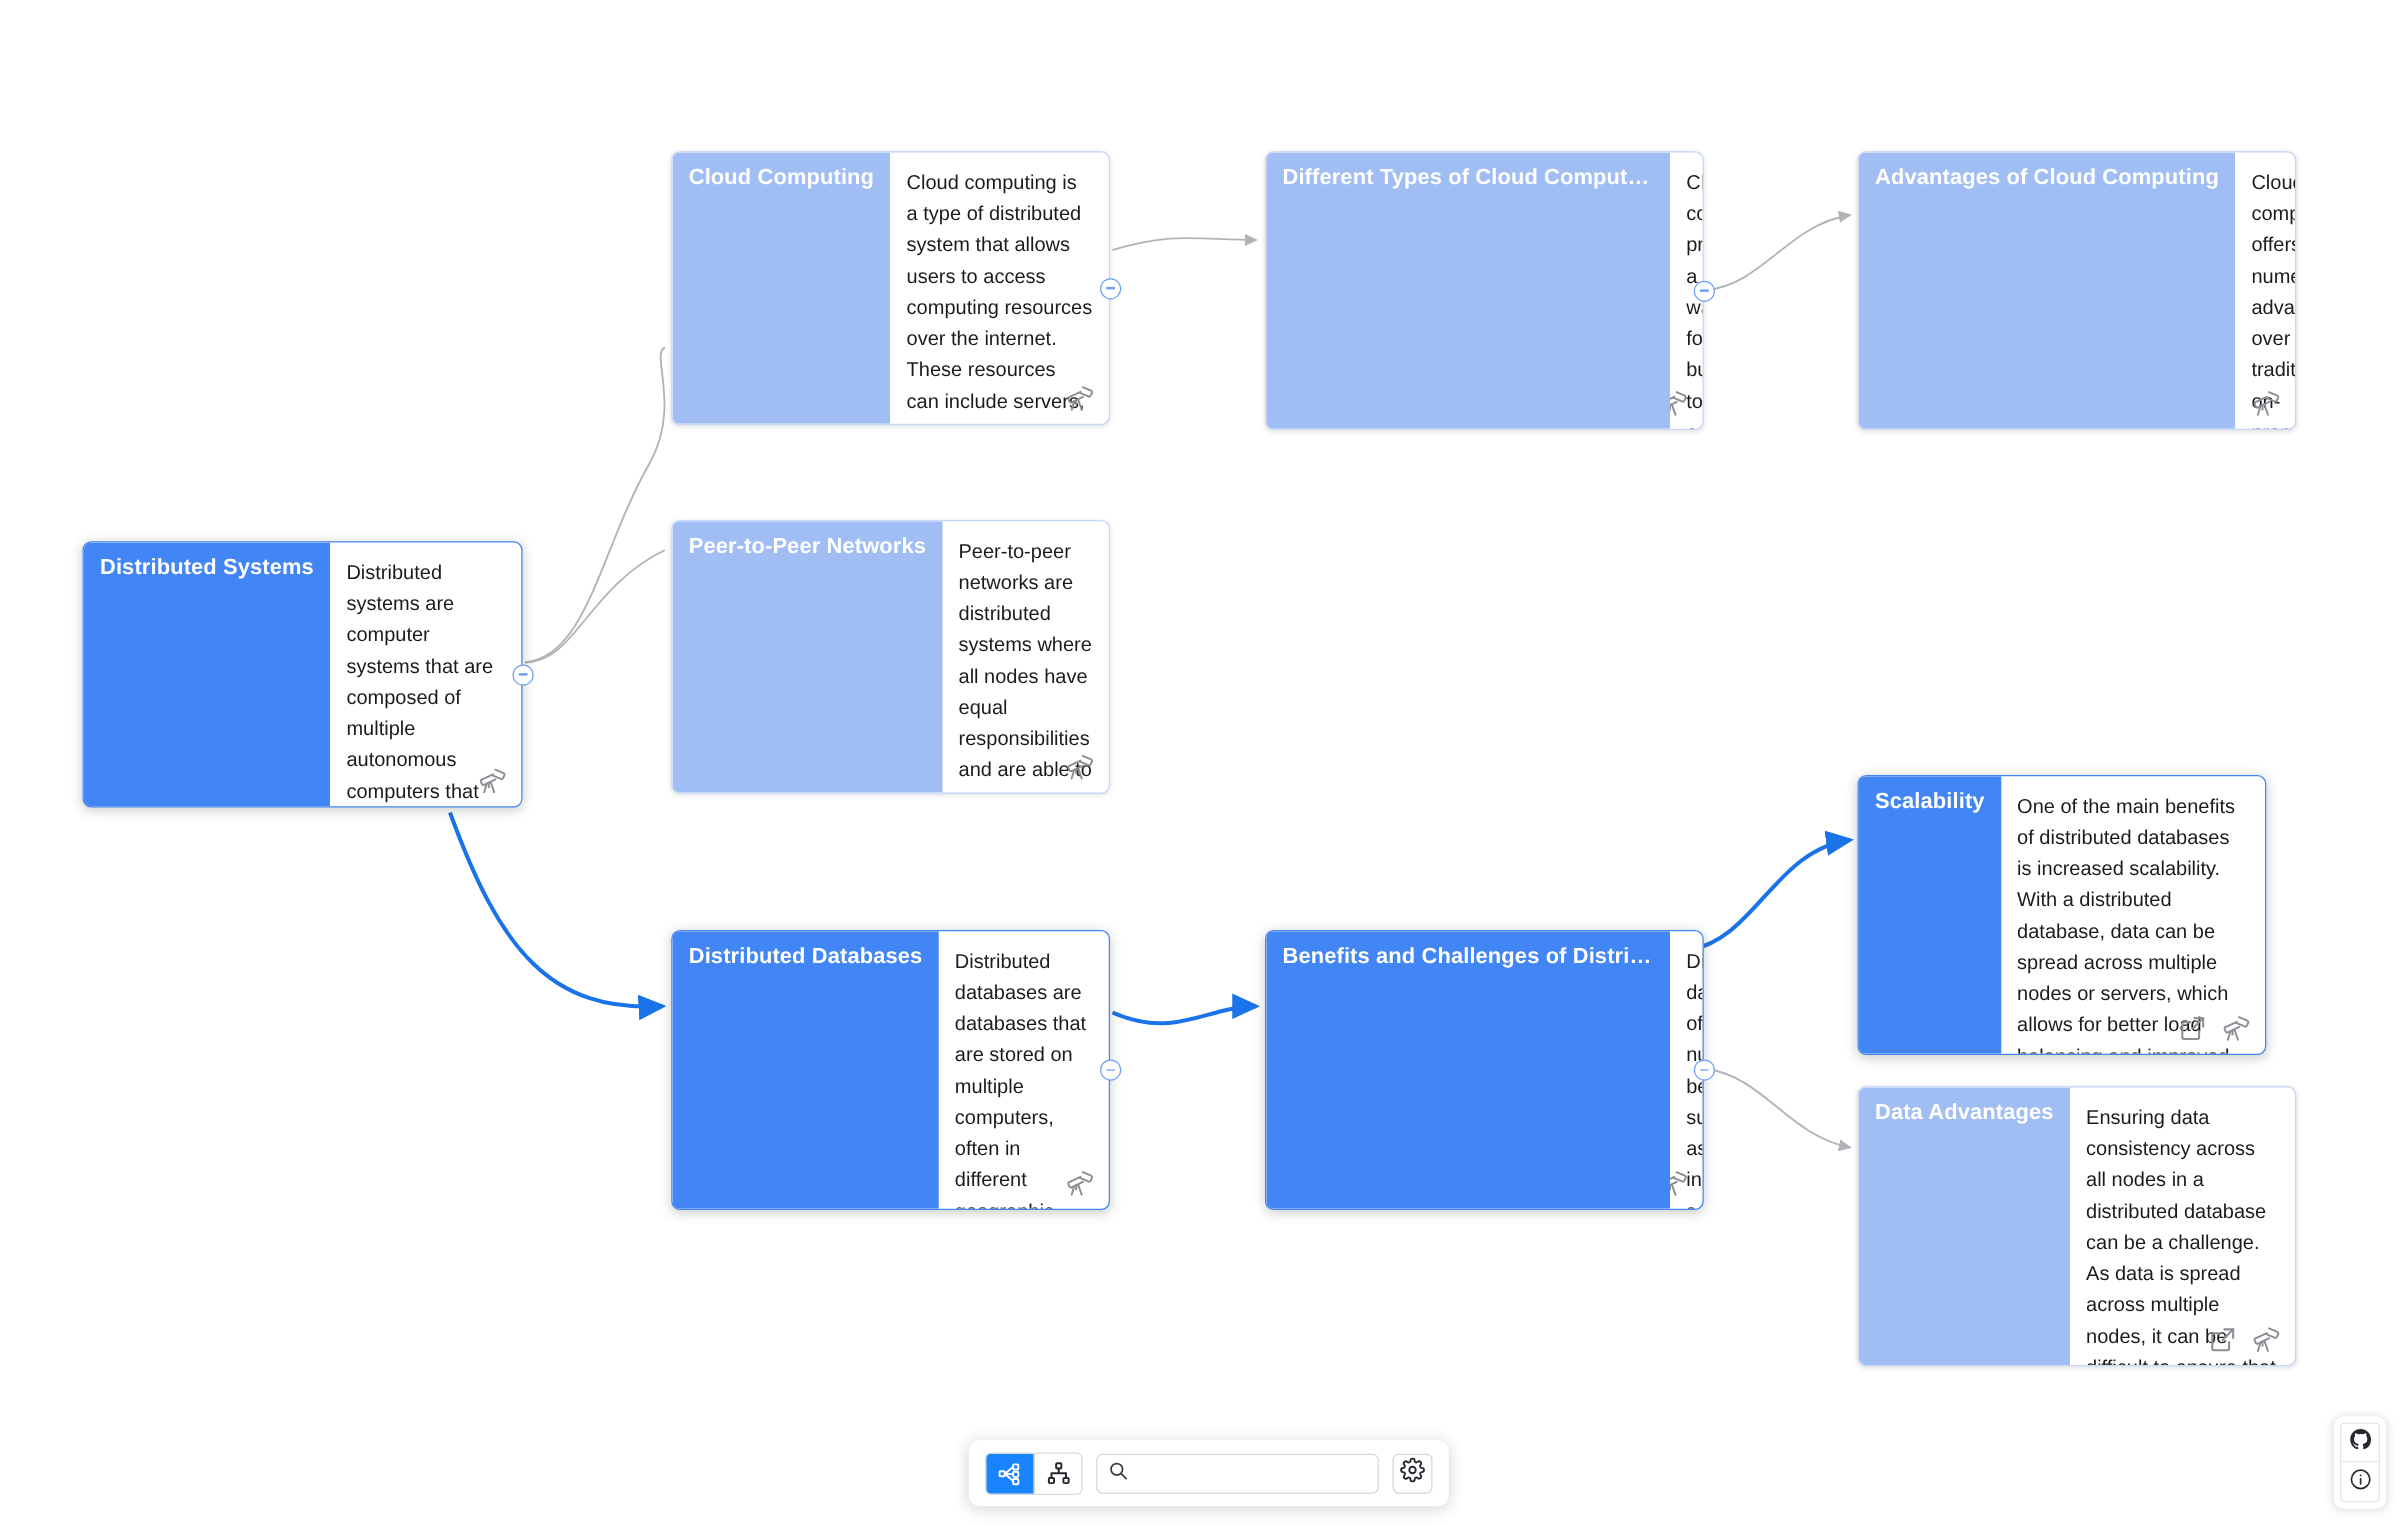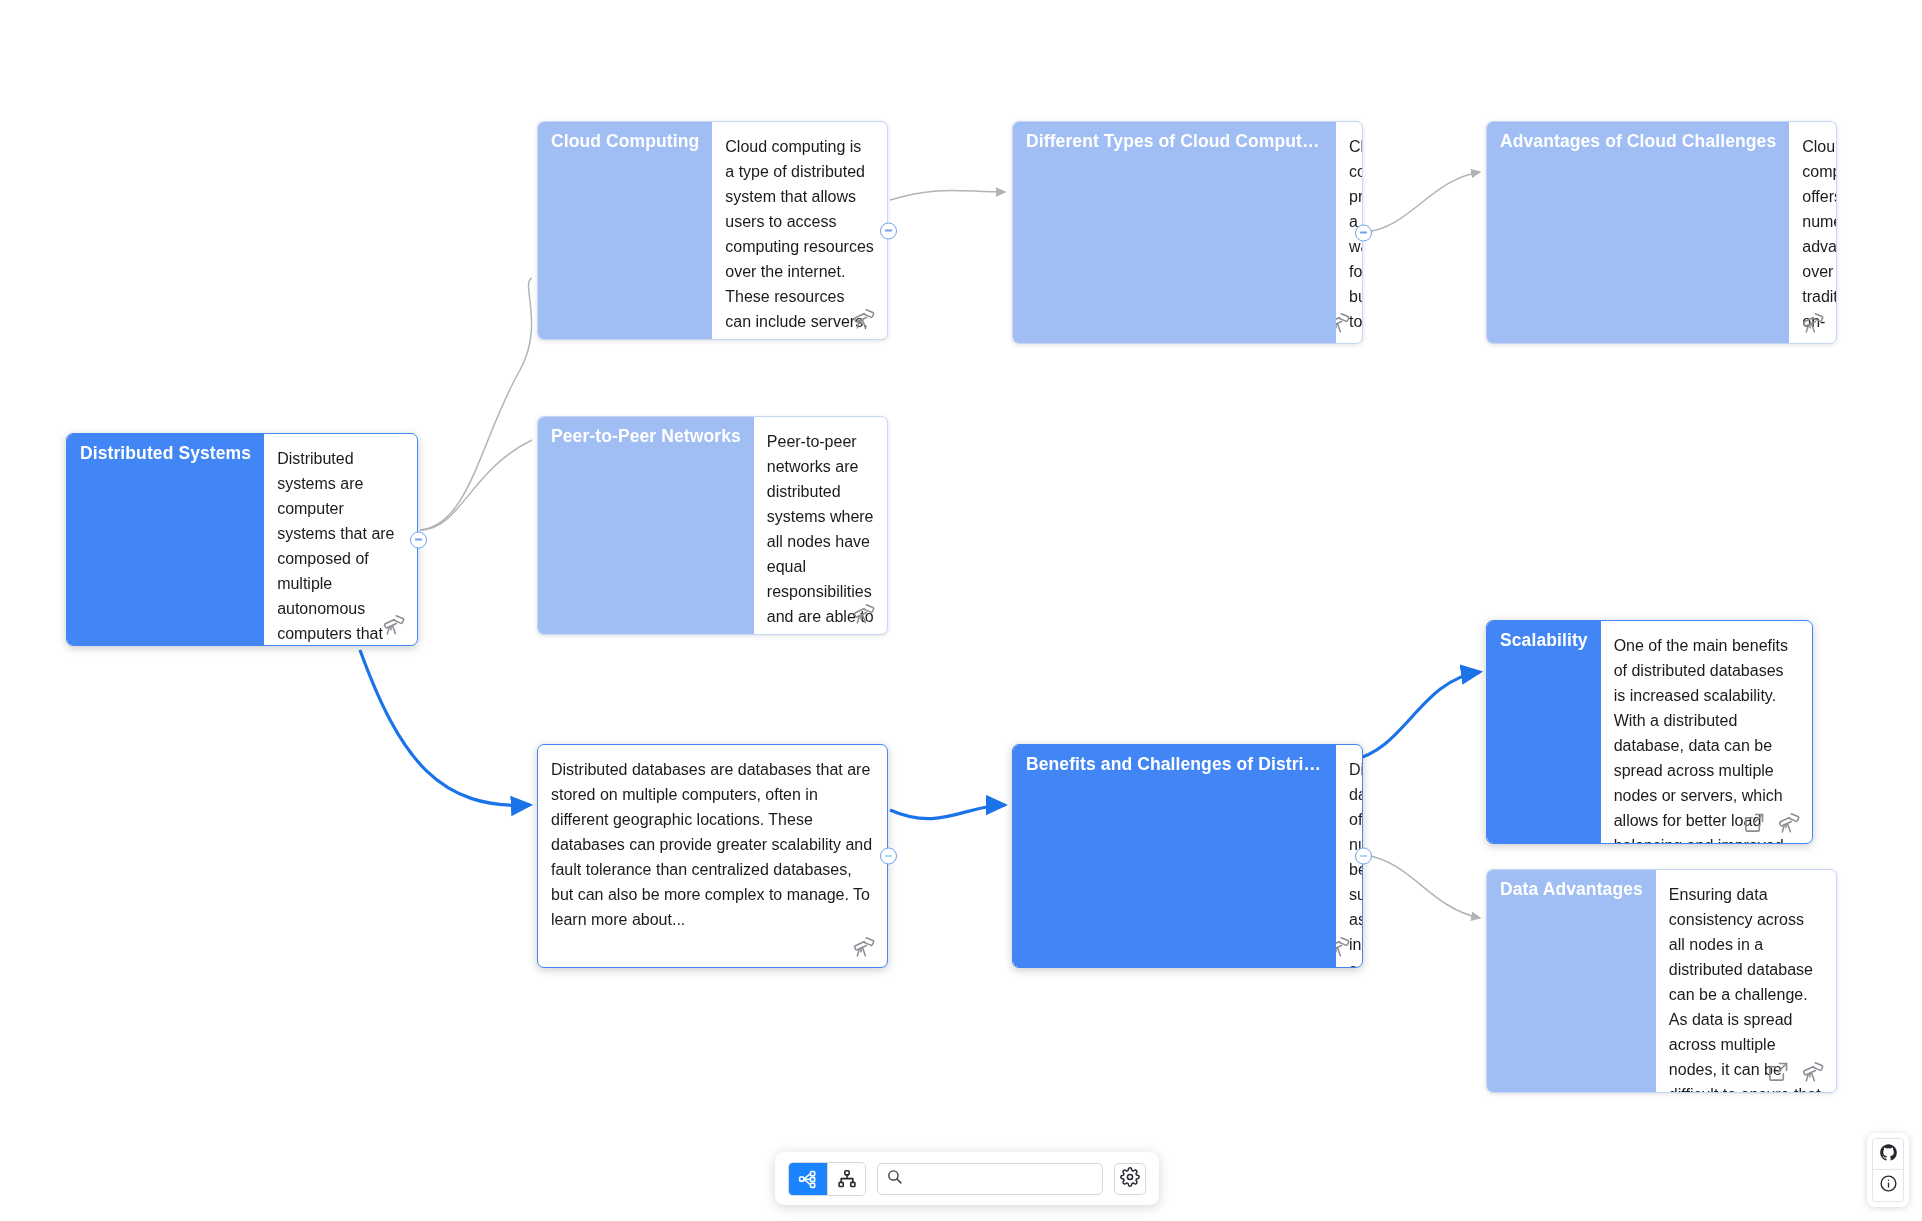--- a/index.html
+++ b/index.html
@@ -307,34 +307,35 @@
                   <path d="M12.9 7.2 L4.2 11.3 a1.2 1.2 0 0 0-.6 1.6 l.8 1.7 a1.2 1.2 0 0 0 1.6.6 l8.8-4.1"></path>
                   <path d="M8 14.4 L6.1 21"></path>
                   <path d="M11 13 L13.8 20.9"></path>
                   <path d="M9.6 13.7 L9.6 17"></path>
                 </svg></span></span></div>
         </div>
         <div class="collapse-btn"></div>
       </div>
       <div class="node unsel" style="left: 1486px; top: 121px; width: 351px; height: 223px;">
         <div class="node-inner">
-          <div class="node-header">Advantages of Cloud Challenges</div>
+          <div class="node-header">Advantages of Cloud Computing</div>
           <div class="node-body"><span>Cloud computing offers numerous advantages over traditional on-premises computing models. Some of the key advantages include:
 
 1. **Cost Savings**: Cloud computing allows businesses to avoid the large upfront and...</span><span class="node-actions"><span class="act-icon"><svg viewBox="0 0 24 24" fill="none" stroke="currentColor" stroke-width="1.5" stroke-linecap="round" stroke-linejoin="round">
                   <path d="M14.6 3.6 L21 6.3 a1.3 1.3 0 0 1 .6 1.8 l-1 2 a1.3 1.3 0 0 1-1.7.6 L12.4 8"></path>
                   <path d="M12.9 7.2 L4.2 11.3 a1.2 1.2 0 0 0-.6 1.6 l.8 1.7 a1.2 1.2 0 0 0 1.6.6 l8.8-4.1"></path>
                   <path d="M8 14.4 L6.1 21"></path>
                   <path d="M11 13 L13.8 20.9"></path>
                   <path d="M9.6 13.7 L9.6 17"></path>
                 </svg></span></span></div>
         </div>
       </div>
       <div class="node sel" style="left: 537px; top: 744px; width: 351px; height: 224px;">
         <div class="node-inner">
+          <div class="node-header">Distributed Databases</div>
           <div class="node-body"><span>Distributed databases are databases that are stored on multiple computers, often in different geographic locations. These databases can provide greater scalability and fault tolerance than centralized databases, but can also be more complex to manage. To learn more about...</span><span class="node-actions"><span class="act-icon"><svg viewBox="0 0 24 24" fill="none" stroke="currentColor" stroke-width="1.5" stroke-linecap="round" stroke-linejoin="round">
                   <path d="M14.6 3.6 L21 6.3 a1.3 1.3 0 0 1 .6 1.8 l-1 2 a1.3 1.3 0 0 1-1.7.6 L12.4 8"></path>
                   <path d="M12.9 7.2 L4.2 11.3 a1.2 1.2 0 0 0-.6 1.6 l.8 1.7 a1.2 1.2 0 0 0 1.6.6 l8.8-4.1"></path>
                   <path d="M8 14.4 L6.1 21"></path>
                   <path d="M11 13 L13.8 20.9"></path>
                   <path d="M9.6 13.7 L9.6 17"></path>
                 </svg></span></span></div>
         </div>
         <div class="collapse-btn"></div>
       </div>

